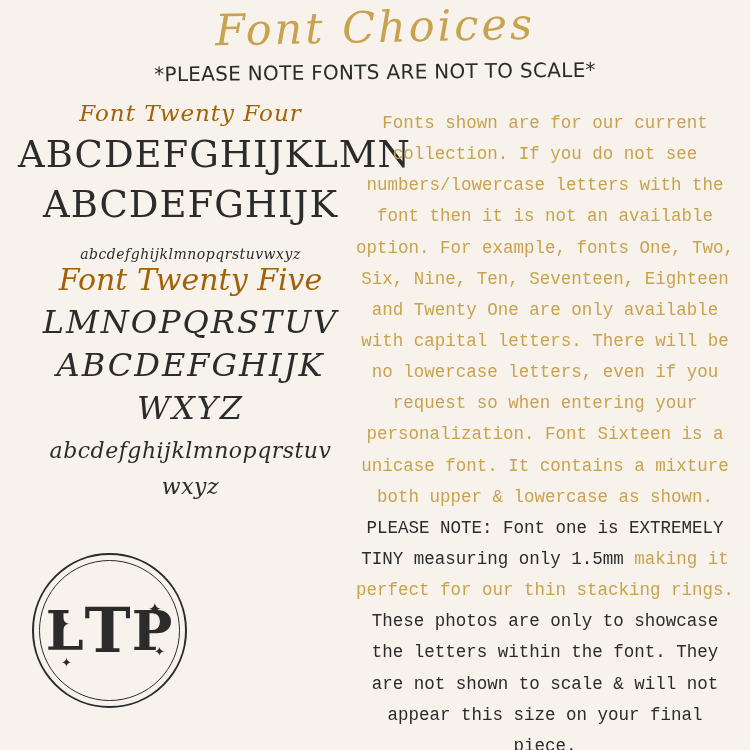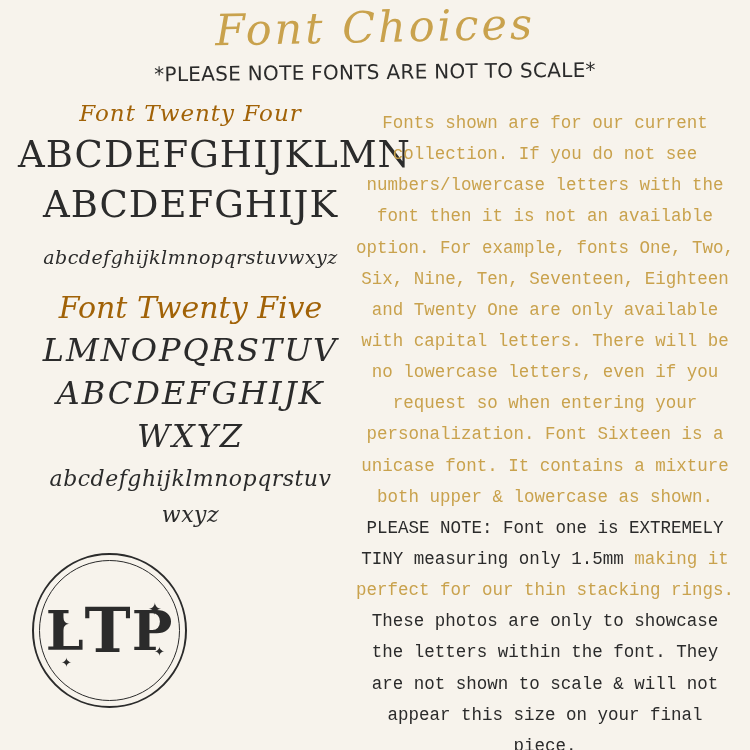--- a/index.html
+++ b/index.html
@@ -78,21 +78,21 @@
   }
 
   .sample-upper-1 {
     font-size: 37px;
     letter-spacing: 1px;
     line-height: 1.35;
     font-weight: 400;
     font-family: "DejaVu Serif", serif;
   }
   .sample-lower-1 {
-    font-size: 19px;
+    font-size: 14px;
     letter-spacing: 0.5px;
     margin-top: 16px;
     font-style: italic;
     font-family: "DejaVu Serif", serif;
   }
 
   .sample-upper-2 {
     font-size: 32px;
     font-style: italic;
     letter-spacing: 2px;
@@ -180,21 +180,21 @@
 
   <div class="left-col">
 
     <div class="font-sample-block">
       <div class="font-label">Font Twenty Four</div>
       <div class="sample sample-upper-1">ABCDEFGHIJKLMN</div>
       <div class="sample sample-upper-1">ABCDEFGHIJK</div>
       <div class="sample sample-lower-1">abcdefghijklmnopqrstuvwxyz</div>
     </div>
 
-    <div class="font-sample-block" style="margin-top:22px;">
+    <div class="font-sample-block" style="">
       <div class="font-label script">Font Twenty Five</div>
       <div class="sample sample-upper-2">LMNOPQRSTUV</div>
       <div class="sample sample-upper-2">ABCDEFGHIJK</div>
       <div class="sample sample-upper-2">WXYZ</div>
       <div class="sample sample-lower-2">abcdefghijklmnopqrstuv</div>
       <div class="sample sample-lower-2">wxyz</div>
     </div>
 
   </div>
 

